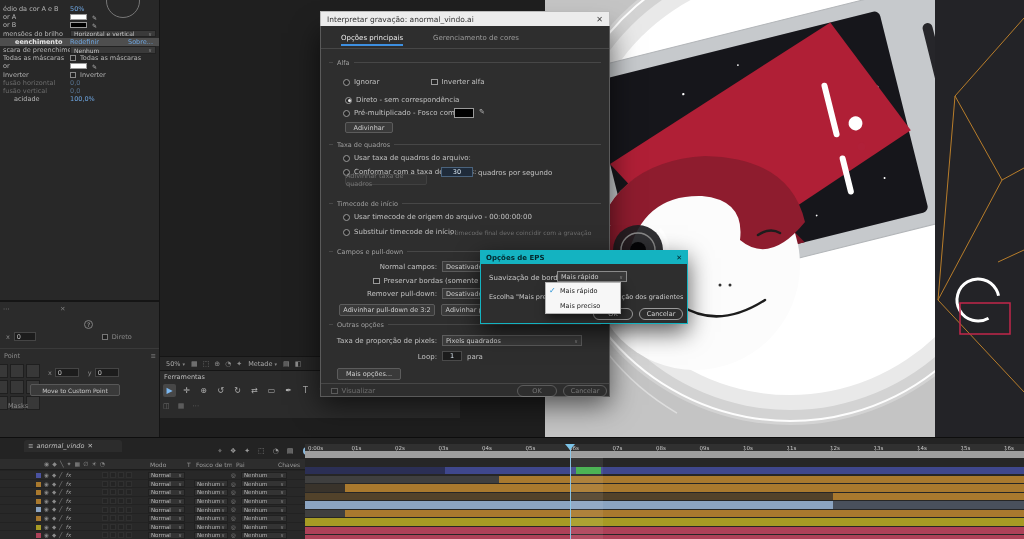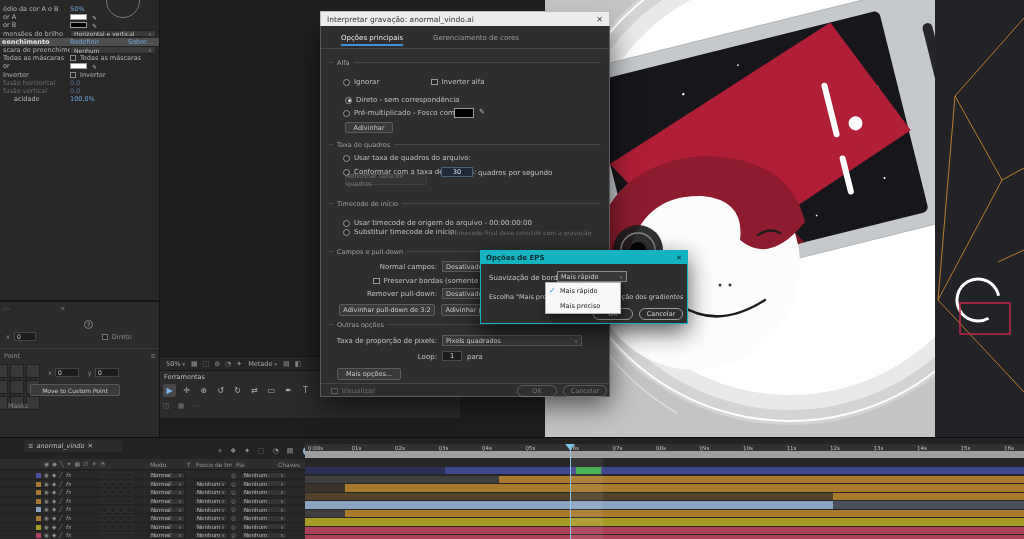--- a/index.html
+++ b/index.html
@@ -201,21 +201,21 @@
           <span class="fxeyed">✎</span>
         </div>
         <div class="fxrow" style="top: 29.6px;">
           <span class="fxlab" style="margin-left: 3px;">mensões do brilho</span>
           <span class="fxdrop">
             <span>Horizontal e vertical</span>
             <span class="caret">∨</span>
           </span>
         </div>
         <div class="fxrow fxhead" style="top: 37.8px;">
-          <span class="fxlab" style="margin-left: 2px;">eenchimento</span>
+          <span class="fxlab" style="margin-left: 15px;">eenchimento</span>
           <span class="fxval">Redefinir</span>
           <span class="fxextra">Sobre...</span>
         </div>
         <div class="fxrow" style="top: 46px;">
           <span class="fxlab" style="margin-left: 3px;">scara de preenchimento</span>
           <span class="fxdrop">
             <span>Nenhum</span>
             <span class="caret">∨</span>
           </span>
         </div>
@@ -370,21 +370,21 @@
         <span class="radio"></span>
         <span>Conformar com a taxa de quadros:</span>
       </div>
     <div class="dinput" style="left:120px;top:141px;width:32px">30</div>
     <div class="abs" style="left:157px;top:143px">quadros por segundo</div>
     <div class="dbtn dimmed" style="left:24px;top:148px;width:82px;height:11px">Adivinhar taxa de quadros</div>
 
     <div class="hrline" style="top:177px">
         <span class="gtitle">Timecode de início</span>
       </div>
-    <div class="drow" style="left:22px;top:193px">
+    <div class="drow" style="left:22px;top:187px">
         <span class="radio"></span>
         <span>Usar timecode de origem do arquivo - 00:00:00:00</span>
       </div>
     <div class="drow" style="left:22px;top:202px">
         <span class="radio"></span>
         <span>Substituir timecode de início:</span>
       </div>
     <div class="abs" style="left:128px;top:203px;color:#6e6e6e;font-size:6px">o timecode final deve coincidir com a gravação</div>
 
     <div class="hrline" style="top:225px">

